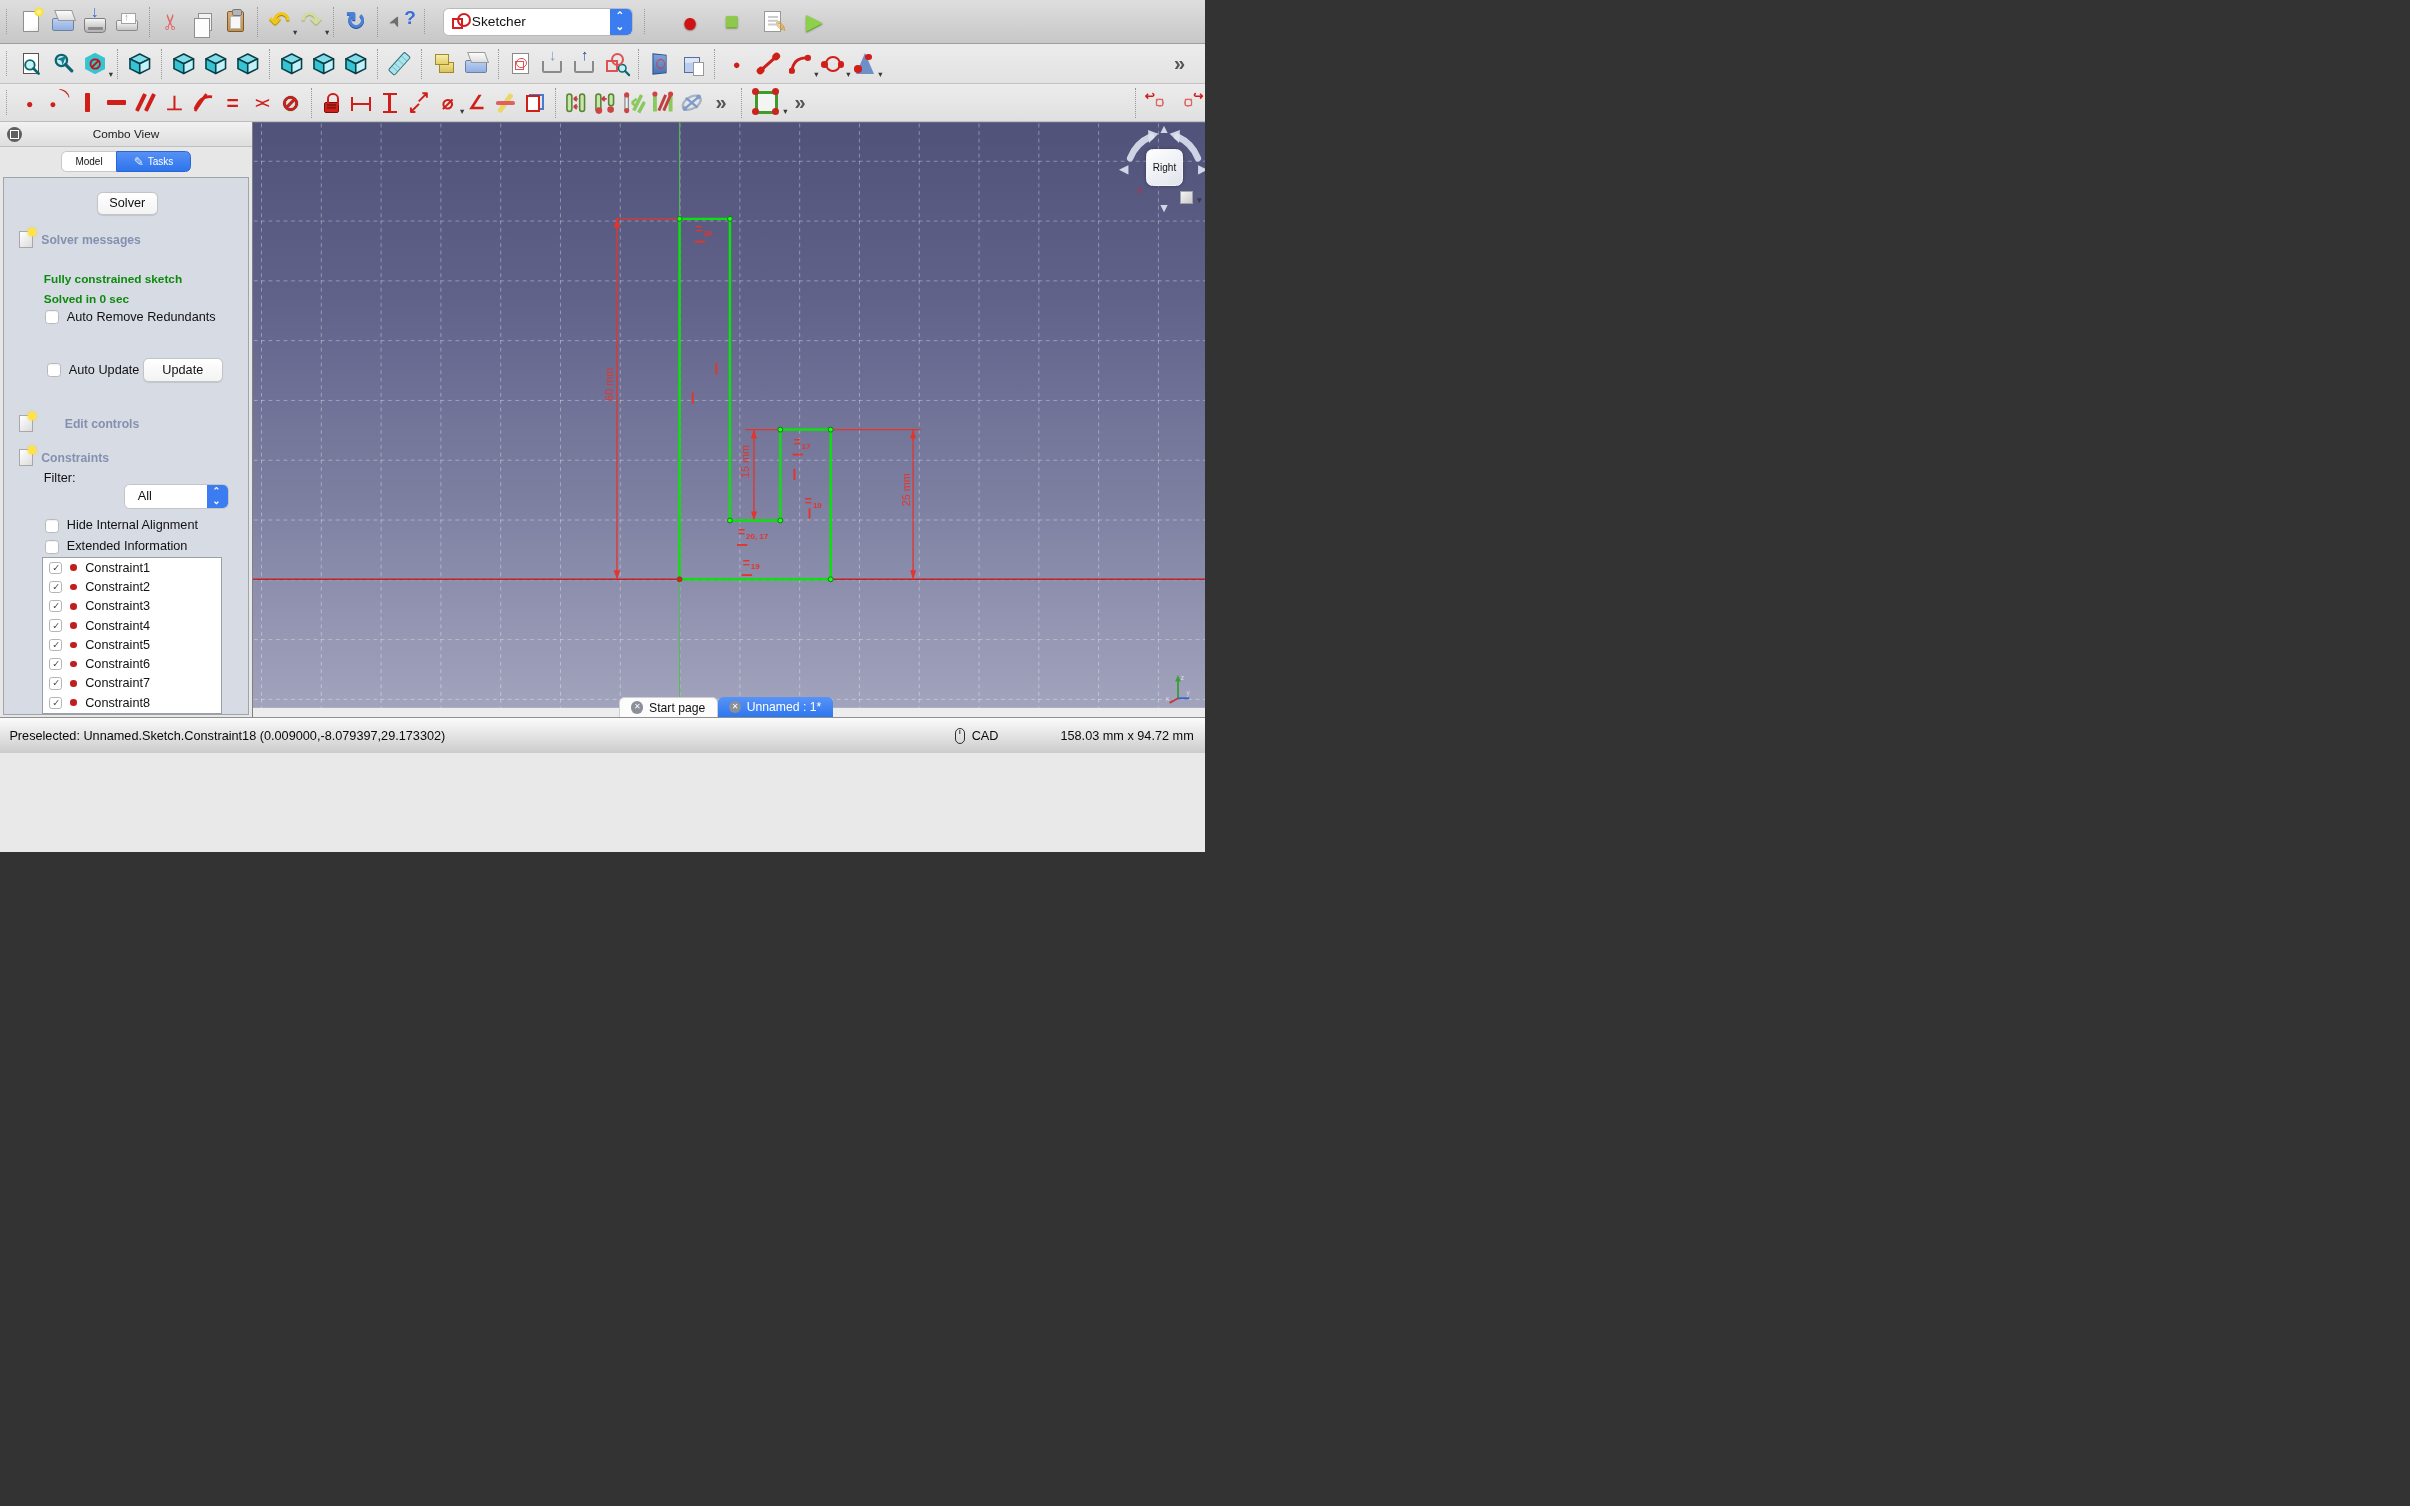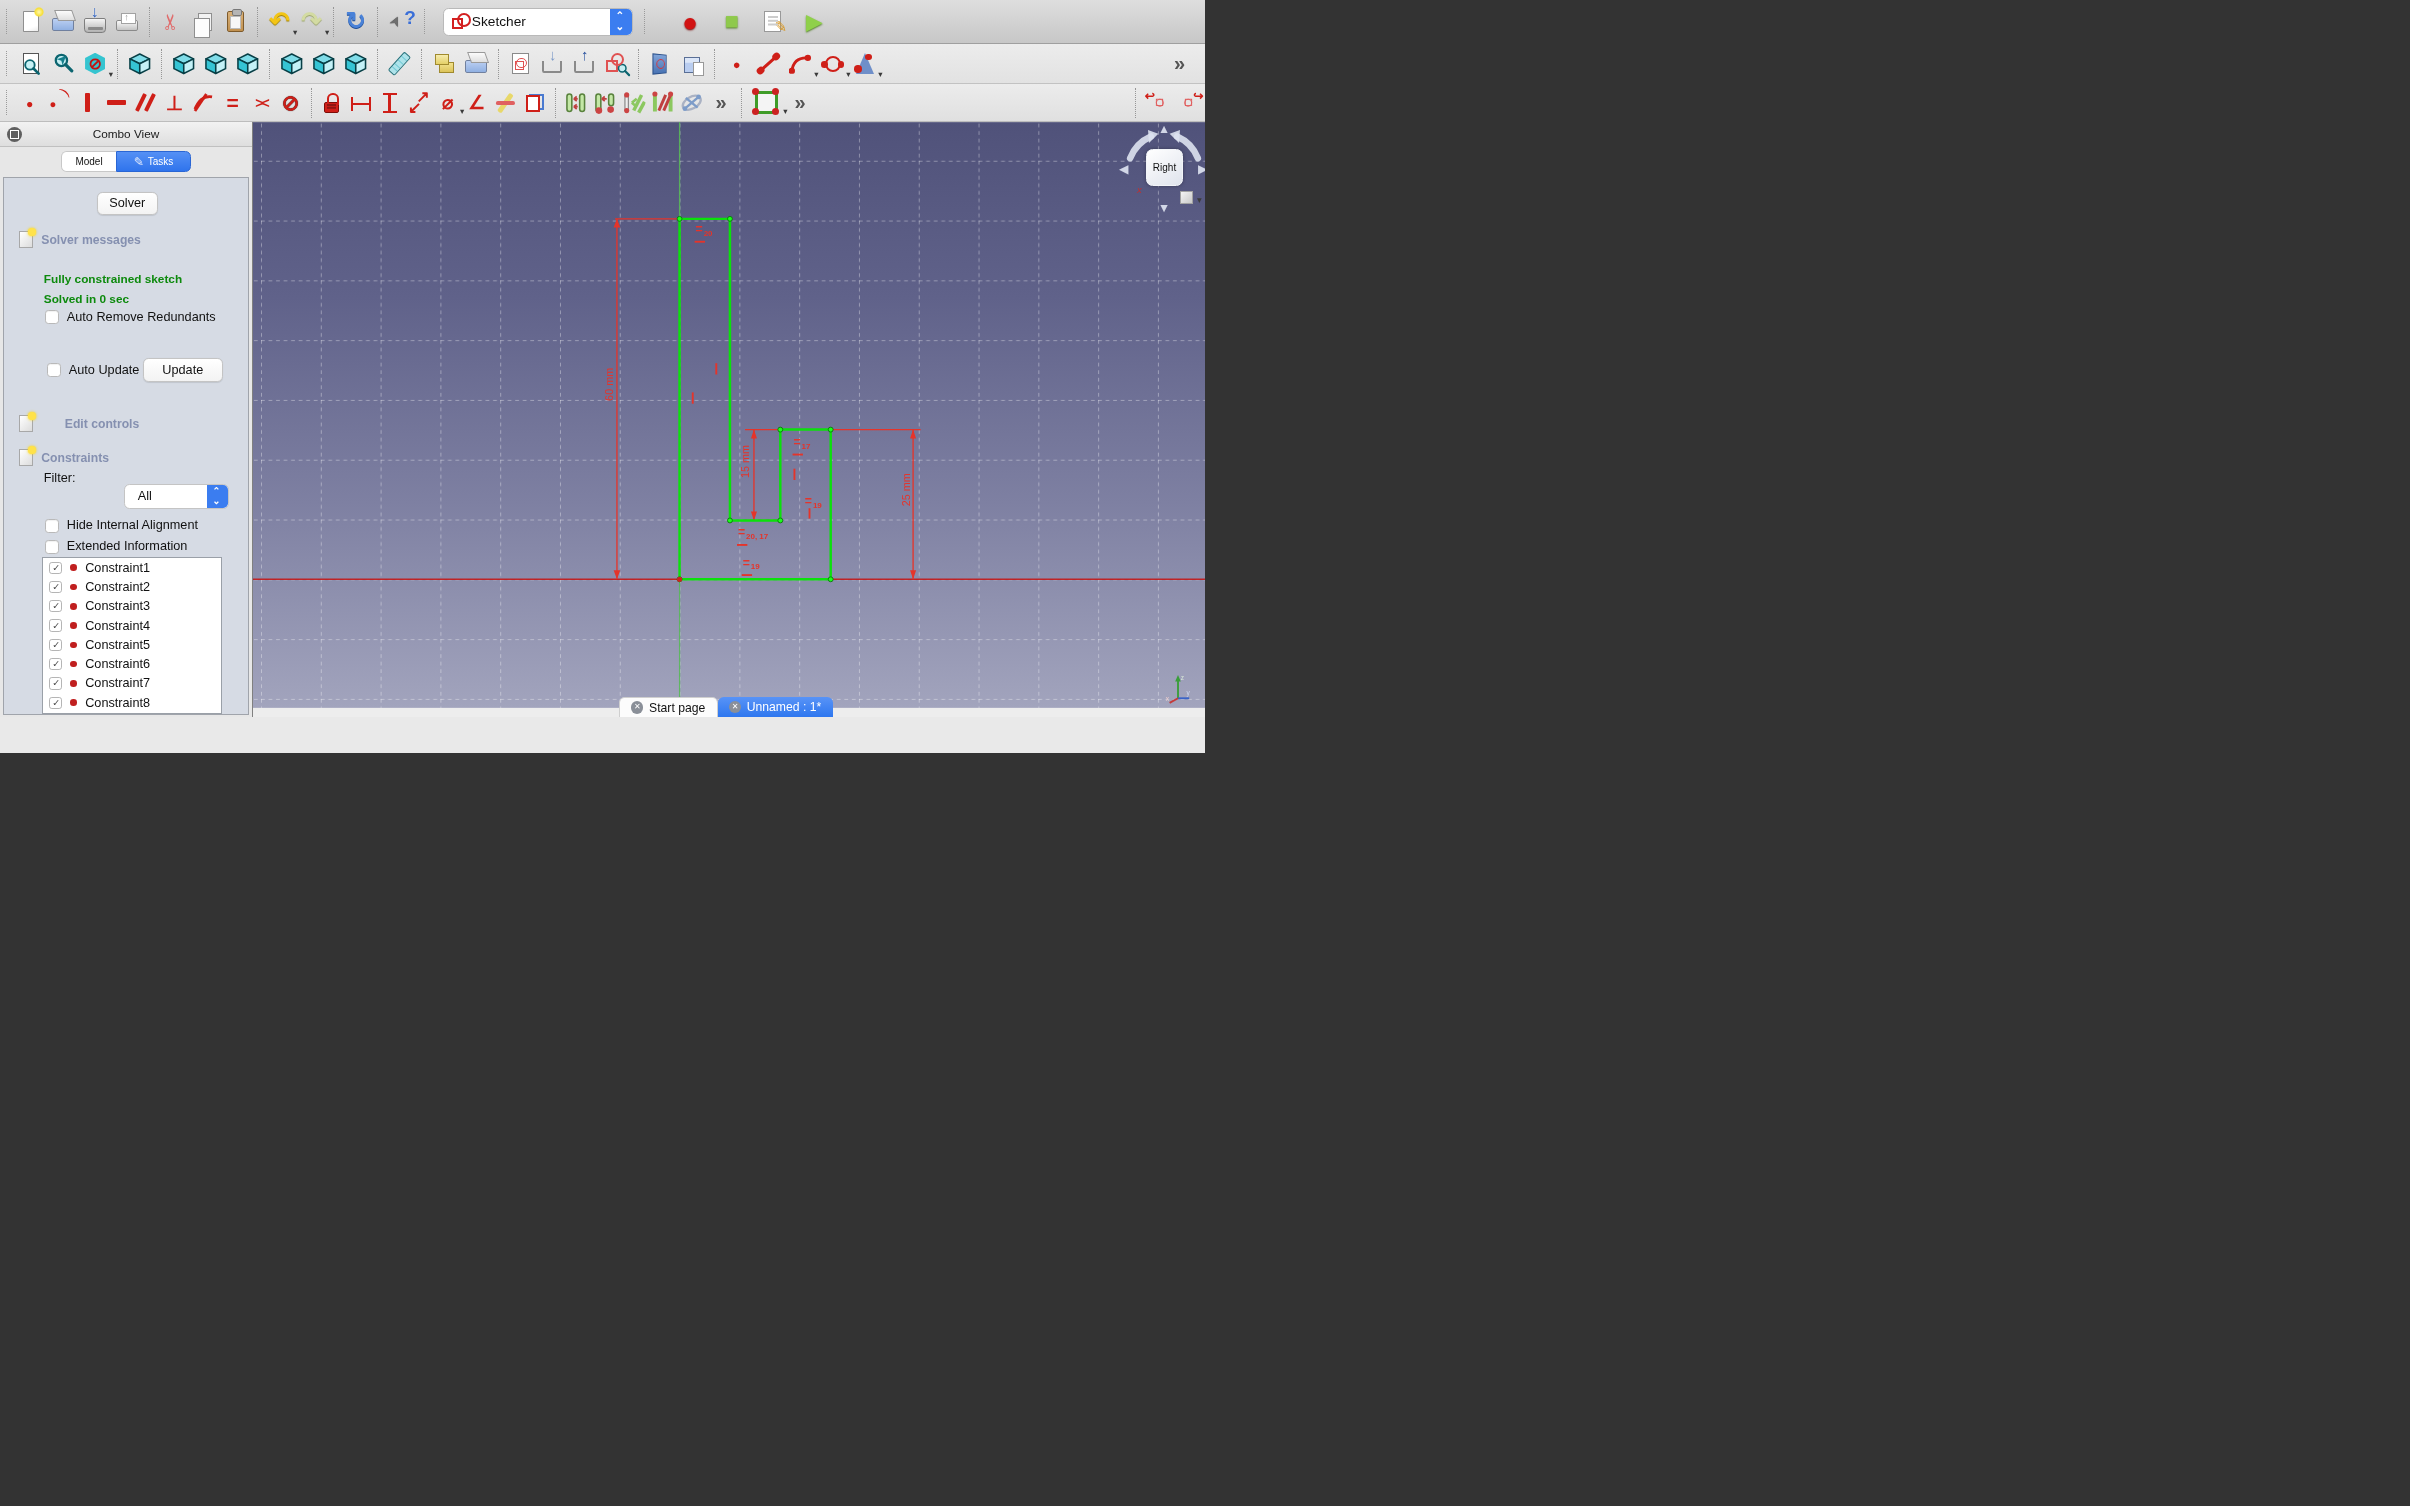--- a/index.html
+++ b/index.html
@@ -1,17 +1,17 @@
 <!DOCTYPE html>
 <html style="font-size:15px"><head>
 <meta charset="utf-8">
 <style>
   * { margin:0; padding:0; box-sizing:border-box; }
   html,body { font-family:"Liberation Sans", sans-serif; background:#333; }
-  .window { position:relative; width:1205px; height:753px; overflow:hidden; background:#e9e9e9; }
+  .window { position:relative; width:1205px; height:852px; overflow:hidden; background:#e9e9e9; }
 
   
   .tb { display:flex; align-items:center; padding-left:3.8px; }
   .tb1 { height:44px; background:linear-gradient(#dedede,#c7c7c7); border-bottom:0.9px solid #9f9f9f; }
   .tb2 { height:40px; background:linear-gradient(#ececec,#e2e2e2); border-bottom:0.9px solid #c2c2c2; }
   .tb3 { height:38px; background:linear-gradient(#ececec,#e0e0e0); border-bottom:0.9px solid #bdbdbd; }
   .handle { width:5.6px; height:24.5px; border-left:1.9px dotted #9a9a9a; margin:0 3.8px 0 1.9px; }
   .sep { width:0; height:30px; border-left:1.9px dotted #969696; margin:0 5.6px; }
   .tbtn { width:32px; height:36px; display:flex; align-items:center; justify-content:center; position:relative; flex:none; }
   .tb3 .tbtn { width:29px; height:32px; }
@@ -744,15 +744,23 @@
           <span>Start page</span>
         </div>
         <div class="dtab dtab-active">
           <span class="tclose"></span>
           <span>Unnamed : 1*</span>
         </div>
       </div>
     </div>
   </div>
 
+  <div class="sbar">
+    <span class="sb-msg">Preselected: Unnamed.Sketch.Constraint18 (0.009000,-8.079397,29.173302)</span>
+    <span class="sb-spacer"></span>
+    <span class="mouseico"></span>
+    <span class="sb-mode">CAD</span>
+    <span class="sb-gap"></span>
+    <span class="sb-dims">158.03 mm x 94.72 mm</span>
+  </div>
 
 </div>
 
 
 </body></html>

